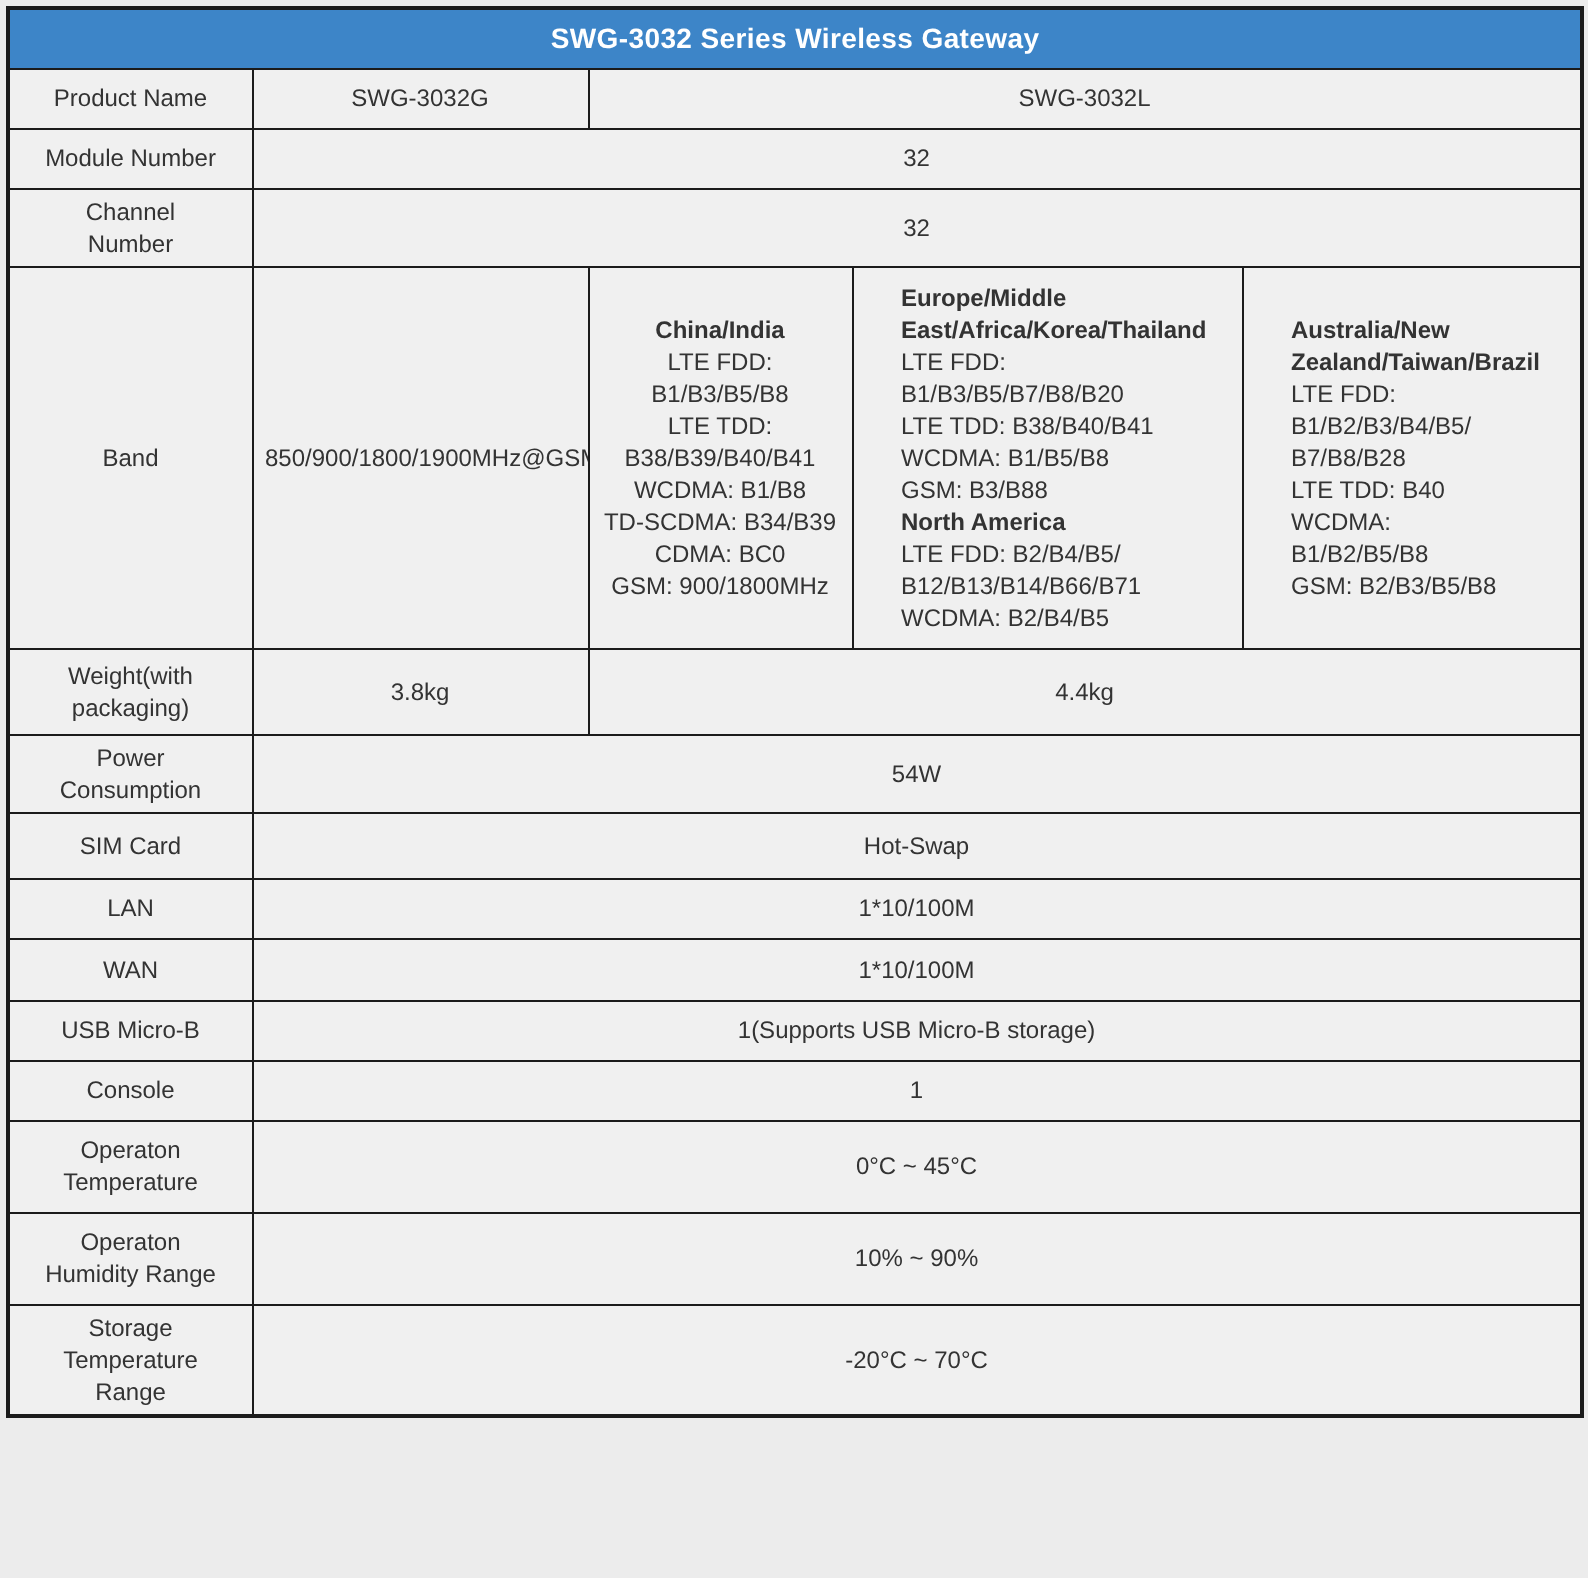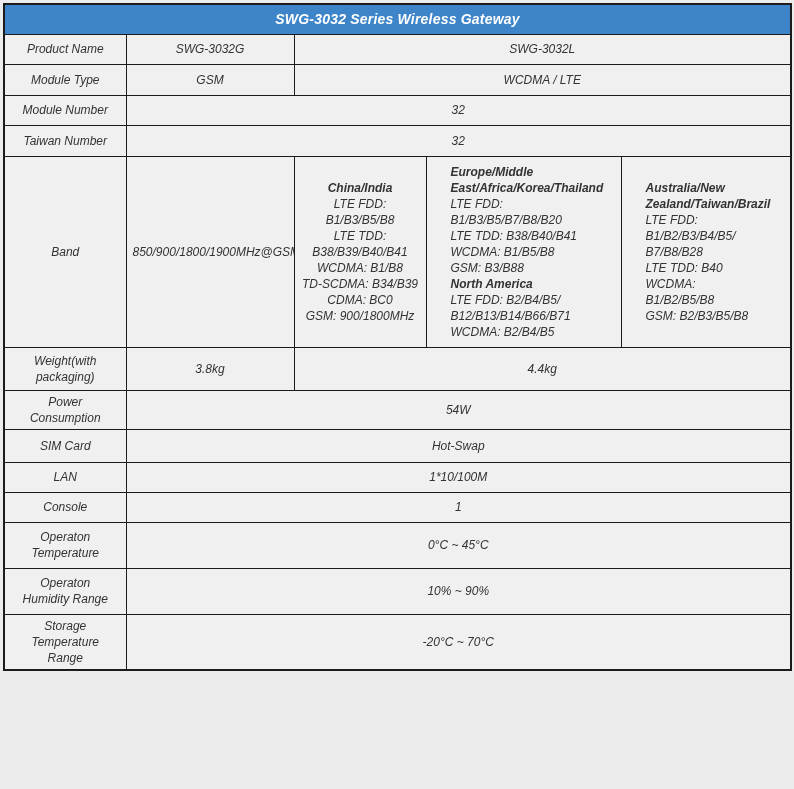--- a/index.html
+++ b/index.html
@@ -23,21 +23,20 @@
     border:2px solid var(--border);
   }
   td{
     border:1px solid var(--border);
     font-size:12px;
     line-height:16px;
     text-align:center;
     vertical-align:middle;
     padding:3px 4px;
     overflow:hidden;
-    font-style:italic;
   }
   tr.title-row td{
     background:var(--header-bg);
     color:var(--header-text);
     font-weight:bold;
     font-size:14px;
     letter-spacing:.2px;
   }
   td.lbl{padding:3px 15px;}
   td.band-cell{padding:4px 6px;}
@@ -61,33 +60,28 @@
       <tr class="title-row" style="height:30px">
     <td colspan="5">SWG-3032 Series Wireless Gateway</td>
   </tr>
 
   <tr style="height:30px">
     <td class="lbl">Product Name</td>
     <td>SWG-3032G</td>
     <td colspan="3">SWG-3032L</td>
   </tr>
 
-  <tr style="height:31px">
-    <td class="lbl">Module Type</td>
-    <td>GSM</td>
-    <td colspan="3">WCDMA / LTE</td>
-  </tr>
 
   <tr style="height:30px">
     <td class="lbl">Module Number</td>
     <td colspan="4">32</td>
   </tr>
 
   <tr style="height:31px">
-    <td class="lbl">Taiwan Number</td>
+    <td class="lbl">Channel Number</td>
     <td colspan="4">32</td>
   </tr>
 
   <tr style="height:191px">
     <td class="lbl">Band</td>
     <td class="band-cell">850/900/1800/1900MHz@GSM</td>
     <td class="band-cell">
       <div class="region">
         <div class="region-title">China/India</div>
         <div>
@@ -151,21 +145,29 @@
   <tr style="height:33px">
     <td class="lbl">SIM Card</td>
     <td colspan="4">Hot-Swap</td>
   </tr>
 
   <tr style="height:30px">
     <td class="lbl">LAN</td>
     <td colspan="4">1*10/100M</td>
   </tr>
 
+  <tr style="height:31px">
+    <td class="lbl">WAN</td>
+    <td colspan="4">1*10/100M</td>
+  </tr>
 
+  <tr style="height:30px">
+    <td class="lbl">USB Micro-B</td>
+    <td colspan="4">1(Supports USB Micro-B storage)</td>
+  </tr>
 
   <tr style="height:30px">
     <td class="lbl">Console</td>
     <td colspan="4">1</td>
   </tr>
 
   <tr style="height:46px">
     <td class="lbl">Operaton Temperature</td>
     <td colspan="4">0°C ~ 45°C</td>
   </tr>

